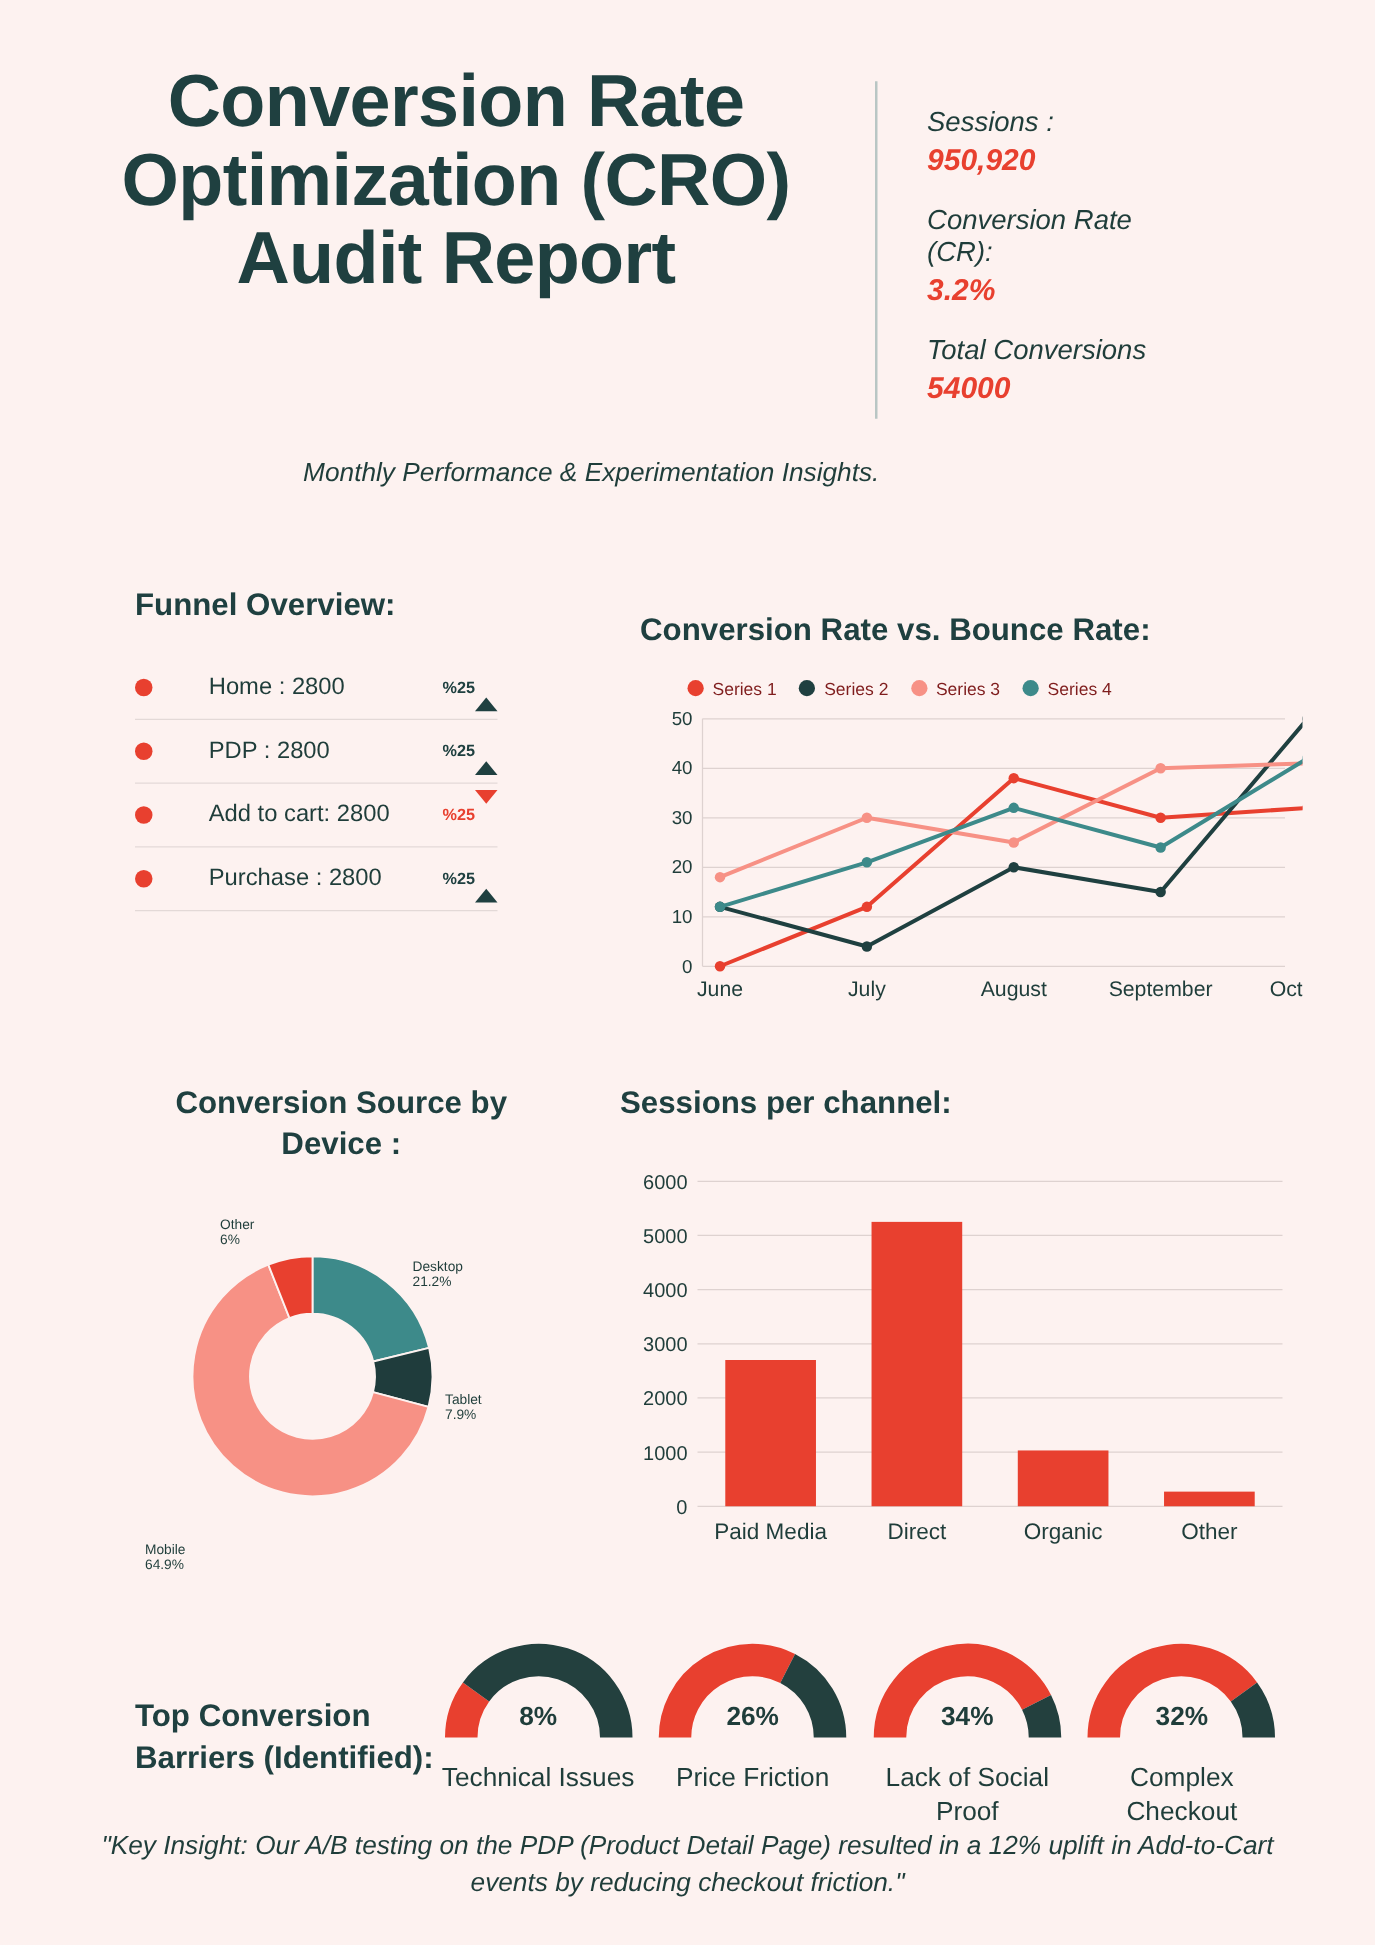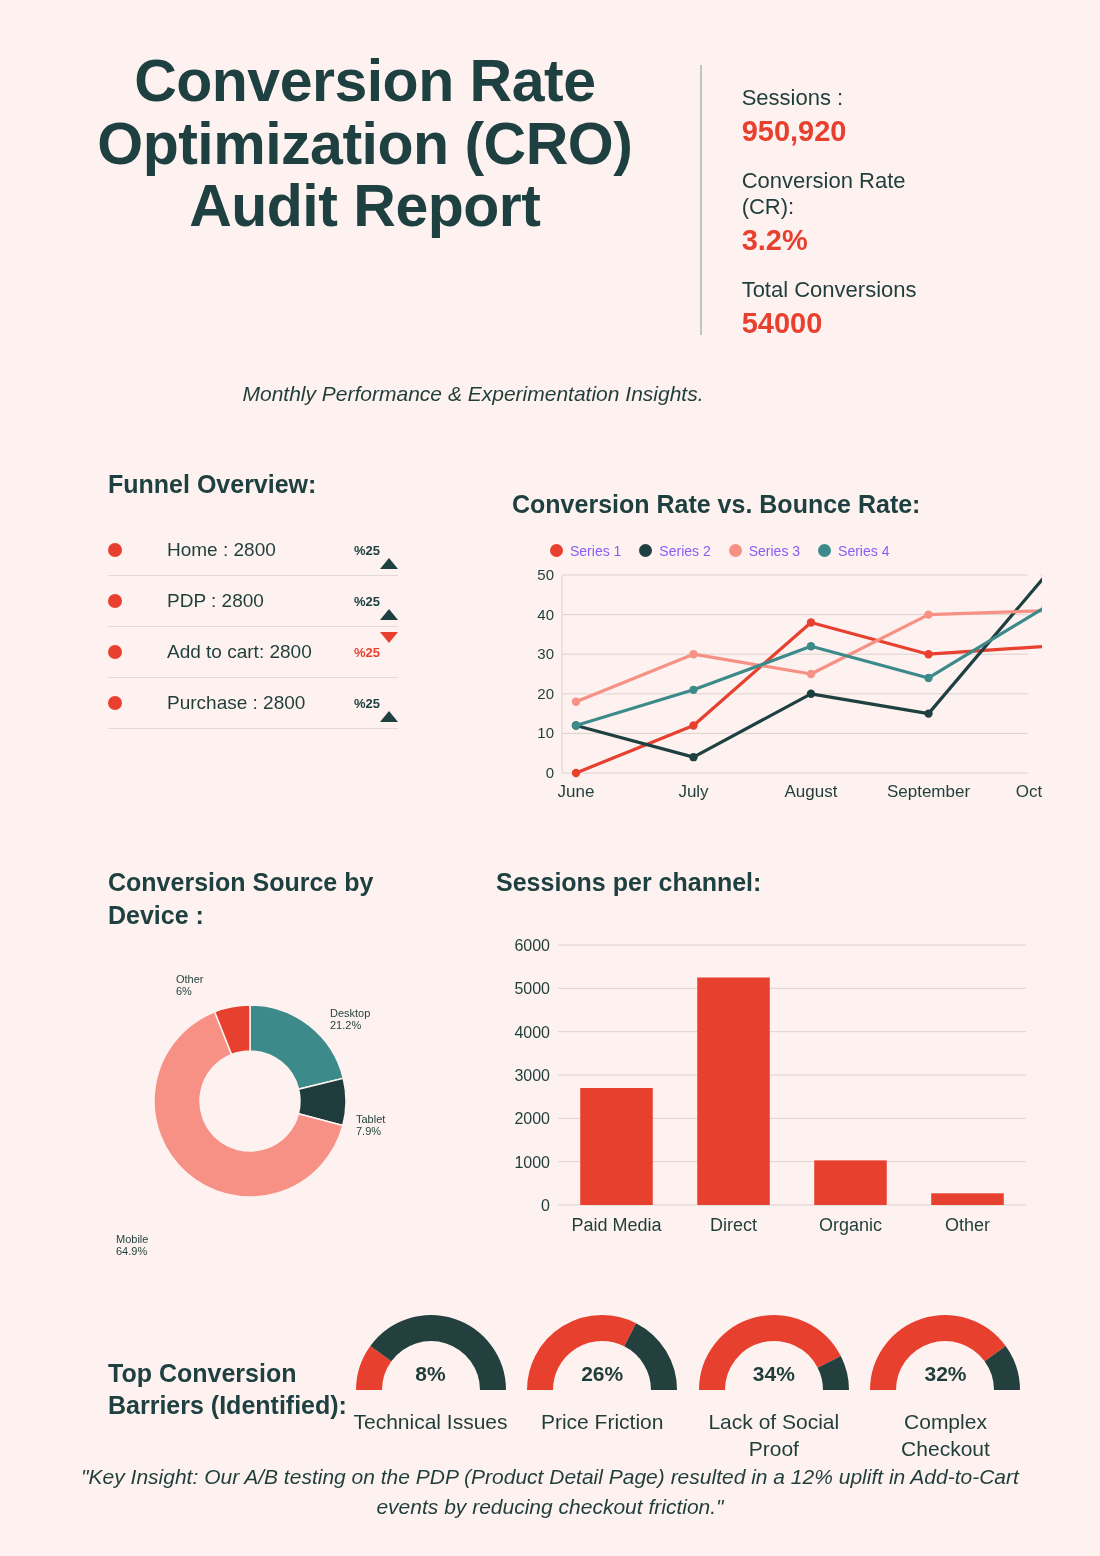--- a/index.html
+++ b/index.html
@@ -39,28 +39,29 @@
     margin: 0;
   }
   .divider-v {
     width: 2px;
     background: #b9c6c4;
     margin: 15px 40px 10px 30px;
     height: 270px;
   }
   .kpis {
     padding-top: 35px;
+    font-style: italic;
   }
   .kpi-label {
     font-size: 22px;
     color: #1f3d3a;
     margin-bottom: 4px;
   }
   .kpi-value {
-    font-size: 29px;
+    font-size: 24px;
     font-weight: bold;
     color: #e8402f;
     margin-bottom: 20px;
   }
   .subtitle {
     text-align: center;
     font-style: italic;
     font-size: 21px;
     color: #1f3d3a;
     margin: 22px 0 0 0;
@@ -134,28 +135,29 @@
     width: 530px;
   }
   .legend {
     display: flex;
     gap: 18px;
     margin: 22px 0 6px 38px;
     align-items: center;
   }
   .legend-item { display: flex; align-items: center; gap: 7px; }
   .legend-dot { width: 13px; height: 13px; border-radius: 50%; }
-  .legend-label { font-size: 14px; color: #8b5cf6; }
+  .legend-label { font-size: 14px; color: #7f1d1d; }
 
   
   .donut-sec {
     position: absolute;
     left: 108px;
     top: 866px;
     width: 330px;
+    text-align: center;
   }
 
   
   .barchart {
     position: absolute;
     left: 496px;
     top: 866px;
     width: 540px;
   }
 

